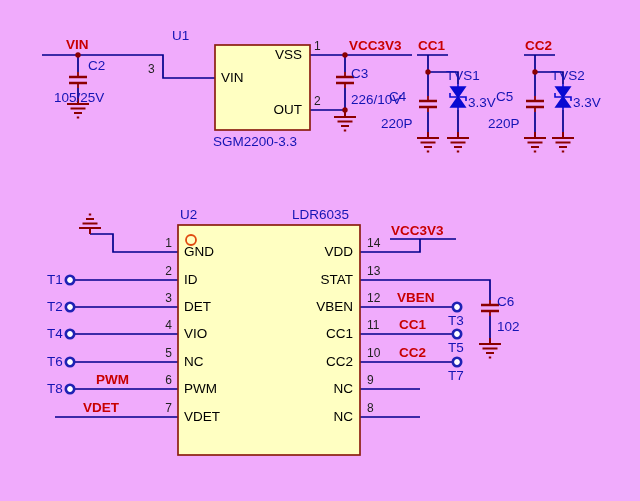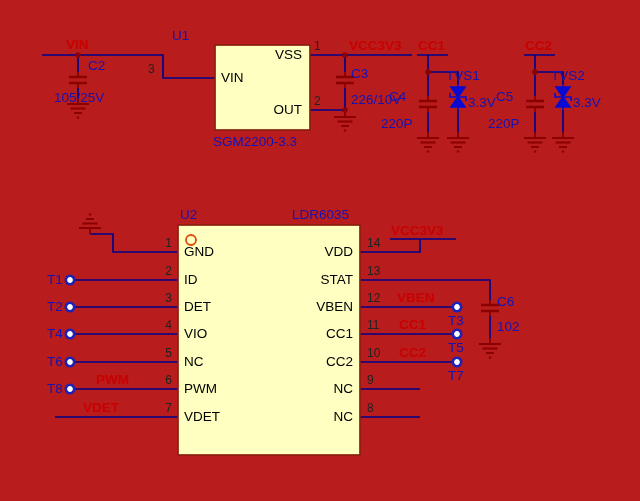--- a/index.html
+++ b/index.html
@@ -1,16 +1,16 @@
 <!DOCTYPE html>
 <html><head>
 <meta charset="utf-8">
 <style>
   html,body{margin:0;padding:0;background:#fff;}
-  .stage{position:relative;width:640px;height:501px;background:#b91c1c;overflow:hidden;
+  .stage{position:relative;width:640px;height:501px;background:#f0abfc;overflow:hidden;
          font-family:"Liberation Sans",sans-serif;}
   svg text{font-family:"Liberation Sans",sans-serif;font-size:13.5px;}
   .w{stroke:#00008b;stroke-width:1.7;fill:none;}
   .nl{fill:#c80000;font-weight:bold;}
   .des{fill:#1414b4;}
   .pn{fill:#222222;font-size:12px;}
   .pname{fill:#000000;}
   .ic{fill:#ffffc2;stroke:#8b1f10;stroke-width:1.7;}
   .dot{fill:#8b0000;}
 </style>

